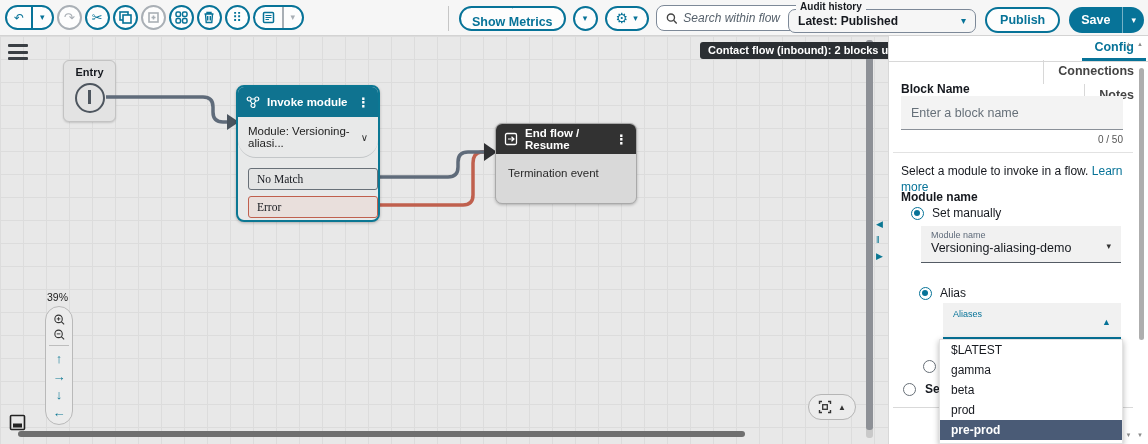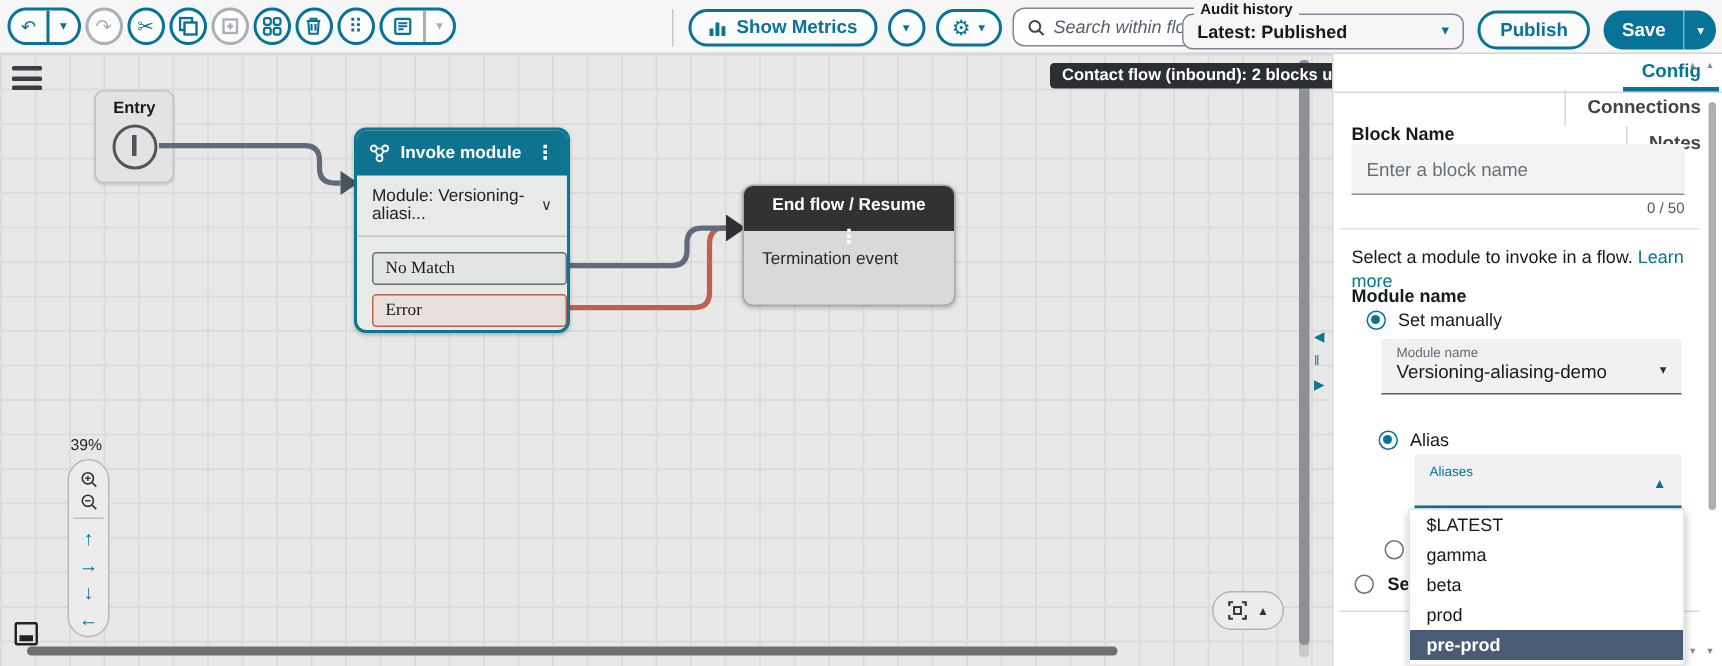--- a/index.html
+++ b/index.html
@@ -17,21 +17,21 @@
   .tb-left{position:absolute;left:5px;top:5px;display:flex;align-items:center;gap:3px;}
   .circ-btn{width:25px;height:25px;border:2px solid var(--accent);border-radius:50%;background:#fdfdfd;display:flex;align-items:center;justify-content:center;color:var(--accent);font-size:13px;cursor:pointer;}
   .circ-btn.disabled{border-color:#a9afb5;color:#a9afb5;}
   .split-pill{display:flex;align-items:center;border:2px solid var(--accent);border-radius:14px;background:#fdfdfd;height:25px;overflow:hidden;}
   .split-pill .seg{padding:0 7px;height:100%;display:flex;align-items:center;color:var(--accent);font-size:12px;}
   .split-pill .seg + .seg{border-left:2px solid var(--accent);}
   .split-pill .seg.gray{color:#a9afb5;border-left-color:#a9afb5;}
   .caret{font-size:9px;line-height:1;}
   .tb-mid{position:absolute;left:448px;top:5px;display:flex;align-items:center;gap:7px;}
   .vdiv{width:1px;height:25px;background:#c6c6c6;margin-right:3px;}
-  .metrics-btn{display:flex;align-items:center;gap:6px;border:2px solid var(--accent);border-radius:14px;height:25px;padding:0 11px;background:#fdfdfd;color:var(--accent);font-weight:bold;font-size:12.5px;cursor:pointer;}
+  .metrics-btn{display:flex;align-items:center;gap:6px;border:2px solid var(--accent);border-radius:14px;height:25px;padding:0 11px;background:#fdfdfd;color:var(--accent);font-weight:bold;font-size:12.5px;cursor:pointer;flex-direction:column;}
   .gear-pill{display:flex;align-items:center;gap:5px;border:2px solid var(--accent);border-radius:14px;height:25px;padding:0 9px;background:#fdfdfd;color:var(--accent);cursor:pointer;font-size:14px;}
   .search-box{display:flex;align-items:center;gap:6px;width:186px;height:26px;border:1px solid #7d8998;border-radius:8px;background:#fff;padding:0 9px;}
   .search-box input{border:none;outline:none;width:100%;font-style:italic;font-size:12px;color:#444;background:transparent;font-family:inherit;}
   .search-box input::placeholder{color:#56616c;font-style:italic;}
   .tb-right{position:absolute;right:4px;top:2px;display:flex;align-items:center;gap:9px;}
   .audit-field{position:relative;width:188px;height:24px;border:1px solid #7d8998;border-radius:7px;background:#f6f6f6;margin-top:7px;display:flex;align-items:center;justify-content:space-between;padding:0 9px;cursor:pointer;}
   .audit-label{position:absolute;top:-9px;left:7px;background:#f6f6f6;padding:0 4px;font-size:10px;font-weight:bold;color:#16191f;}
   .audit-value{font-weight:bold;font-size:12px;color:#16191f;}
   .pill-btn{height:26px;border-radius:14px;padding:0 13px;display:flex;align-items:center;font-weight:bold;font-size:12.5px;cursor:pointer;margin-top:5px;}
   .pill-btn.outline{border:2px solid var(--accent);color:var(--accent);background:#fdfdfd;}
@@ -50,28 +50,28 @@
   .entry-block{position:absolute;left:63px;top:24px;width:53px;height:62px;background:#e3e3e3;border:1px solid #c3c3c3;border-radius:6px;box-shadow:0 1px 2px rgba(0,0,0,.15);text-align:center;}
   .entry-title{font-size:11px;font-weight:bold;margin-top:5px;}
   .entry-port{position:relative;width:30px;height:30px;border:2.5px solid #4e565f;border-radius:50%;margin:5px auto 0;background:transparent;}
   .entry-port::after{content:"";position:absolute;left:11px;top:5px;width:3px;height:14px;background:#4e565f;}
 
   .invoke-block{position:absolute;left:236px;top:49px;width:144px;height:137px;border:2px solid #0b7793;border-radius:8px;background:#e8e9e9;box-shadow:0 1px 3px rgba(0,0,0,.25);z-index:4;}
   .blk-header{height:30px;border-radius:6px 6px 0 0;display:flex;align-items:center;gap:7px;padding:0 8px;color:#fff;}
   .blk-header .blk-title{font-size:11.5px;font-weight:bold;flex:1;}
   .blk-header .dots{font-size:13px;font-weight:bold;cursor:pointer;}
   .invoke-block .blk-header{background:var(--header-teal);}
-  .module-row{height:41px;display:flex;align-items:center;justify-content:space-between;padding:0 10px;border-bottom:1px solid #c3c6c8;font-size:11.5px;color:#222;cursor:pointer;}
+  .module-row{height:41px;display:flex;align-items:center;justify-content:space-between;padding:0 10px;border-bottom:1px solid #c3c6c8;font-size:11.5px;color:#222;cursor:pointer;border-radius:18px;}
   .module-row .chev{font-size:10px;color:#333;}
   .out-pill{position:absolute;left:10px;right:0;height:22px;border-radius:3px;display:flex;align-items:center;padding:0 8px;font-size:11.5px;background:#e3e4e4;font-family:Liberation Serif, serif;}
   .out-nomatch{top:81px;border:1.5px solid #687078;}
   .out-error{top:109px;border:1.5px solid var(--error-red);background:#e9dfdc;}
 
   .end-block{position:absolute;left:495px;top:87px;width:142px;height:81px;border:1px solid #a9a9a9;border-radius:7px;background:#d9d9d9;box-shadow:0 1px 3px rgba(0,0,0,.25);z-index:4;}
-  .end-block .blk-header{background:var(--header-dark);border-radius:6px 6px 0 0;flex-direction:column;}
+  .end-block .blk-header{background:var(--header-dark);border-radius:6px 6px 0 0;}
   .end-body{padding:13px 12px;font-size:11.5px;color:#2a2a2a;}
 
   .conn-svg{position:absolute;left:0;top:0;width:888px;height:408px;z-index:3;pointer-events:none;}
 
   .zoom-label{position:absolute;left:47px;top:255px;font-size:10.5px;color:#222;}
   .zoom-pill{position:absolute;left:45px;top:270px;width:28px;height:119px;border:1px solid #b9b9b9;border-radius:14px;background:#ececec;display:flex;flex-direction:column;align-items:center;padding:7px 0 4px;gap:3px;z-index:5;}
   .zoom-pill .zbtn{color:#0b7793;font-size:13px;line-height:15px;cursor:pointer;}
   .zoom-pill .zdiv{width:20px;height:1px;background:#bdbdbd;margin:2px 0;}
   .mag{width:15px;height:15px;cursor:pointer;}
 

